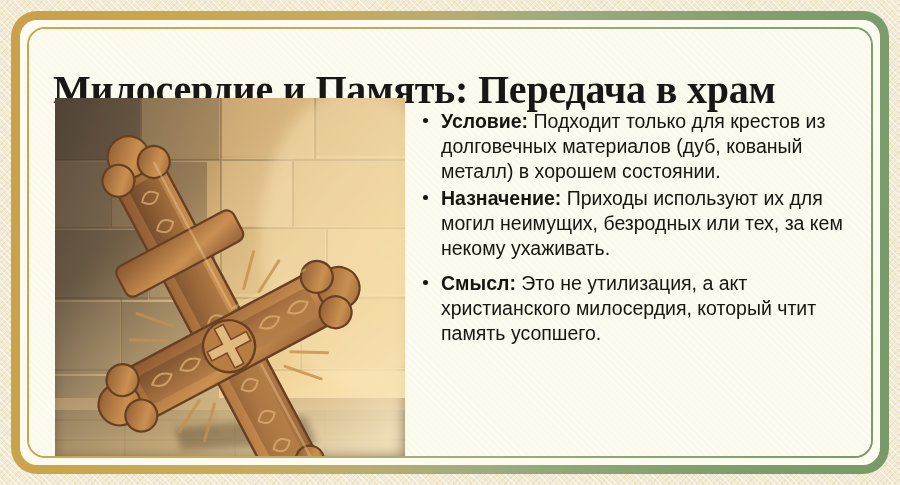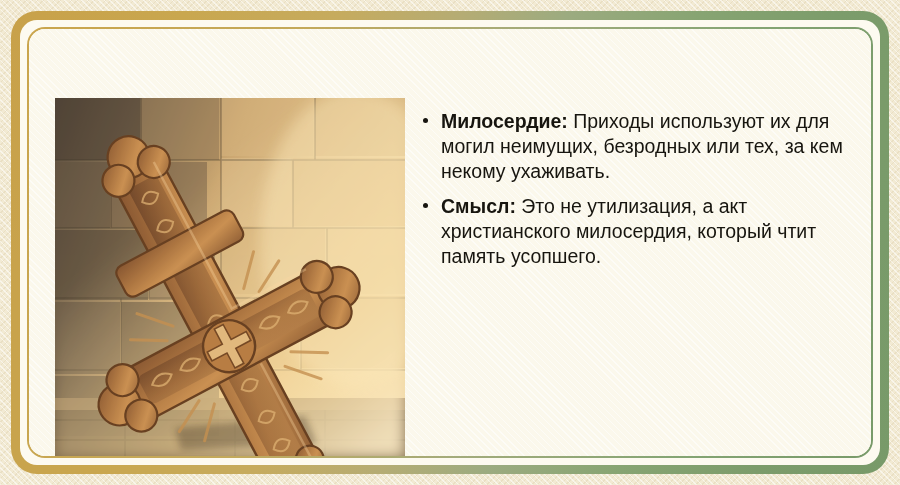--- a/index.html
+++ b/index.html
@@ -141,20 +141,21 @@
 </head>
 <body>
 
 <div class="slide">
 
   <div class="frame-band"></div>
   <div class="frame-hairline"></div>
 
   <div class="panel">
 
+    <h1 class="title">Милосердие и Память: Передача в храм</h1>
 
     <div class="photo">
       <svg viewBox="0 0 350 360" preserveAspectRatio="xMidYMid slice">
         <defs>
           <linearGradient id="wallG" x1="0" y1="0" x2="1" y2="0.4">
             <stop offset="0%" stop-color="#4a4038"></stop>
             <stop offset="22%" stop-color="#7c6a52"></stop>
             <stop offset="48%" stop-color="#c9a571"></stop>
             <stop offset="70%" stop-color="#e2c28c"></stop>
             <stop offset="100%" stop-color="#f0d9a8"></stop>
@@ -300,24 +301,28 @@
             <path d="M20 28 L20 136"></path>
           </g>
         </g>
 
         <rect x="0" y="0" width="350" height="360" fill="#d8ae6a" opacity="0.10"></rect>
       </svg>
     </div>
 
     <div class="bullets">
 
-
       <div class="bullet">
         <span class="dot"></span>
-        <span class="lead">Милосердие:</span><span> Приходы используют их для могил неимущих, безродных или тех, за кем некому ухаживать.</span>
+        <span class="lead">Условие:</span><span> Подходит только для крестов из долговечных материалов (дуб, кованый металл) в хорошем состоянии.</span>
+      </div>
+
+      <div class="bullet">
+        <span class="dot"></span>
+        <span class="lead">Назначение:</span><span> Приходы используют их для могил неимущих, безродных или тех, за кем некому ухаживать.</span>
       </div>
 
       <div class="bullet gap-before">
         <span class="dot"></span>
         <span class="lead">Смысл:</span><span> Это не утилизация, а акт христианского милосердия, который чтит память усопшего.</span>
       </div>
 
     </div>
 
   </div>

